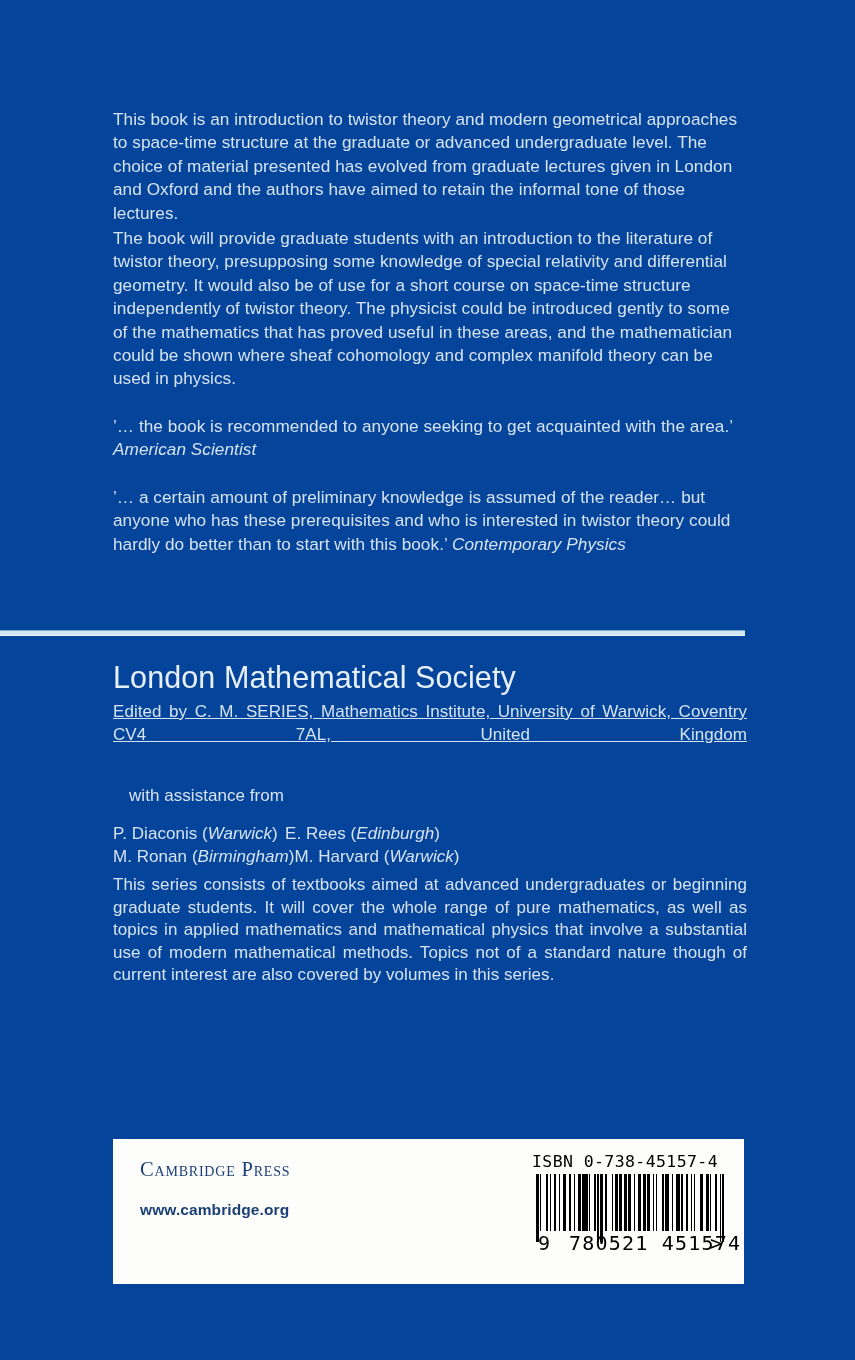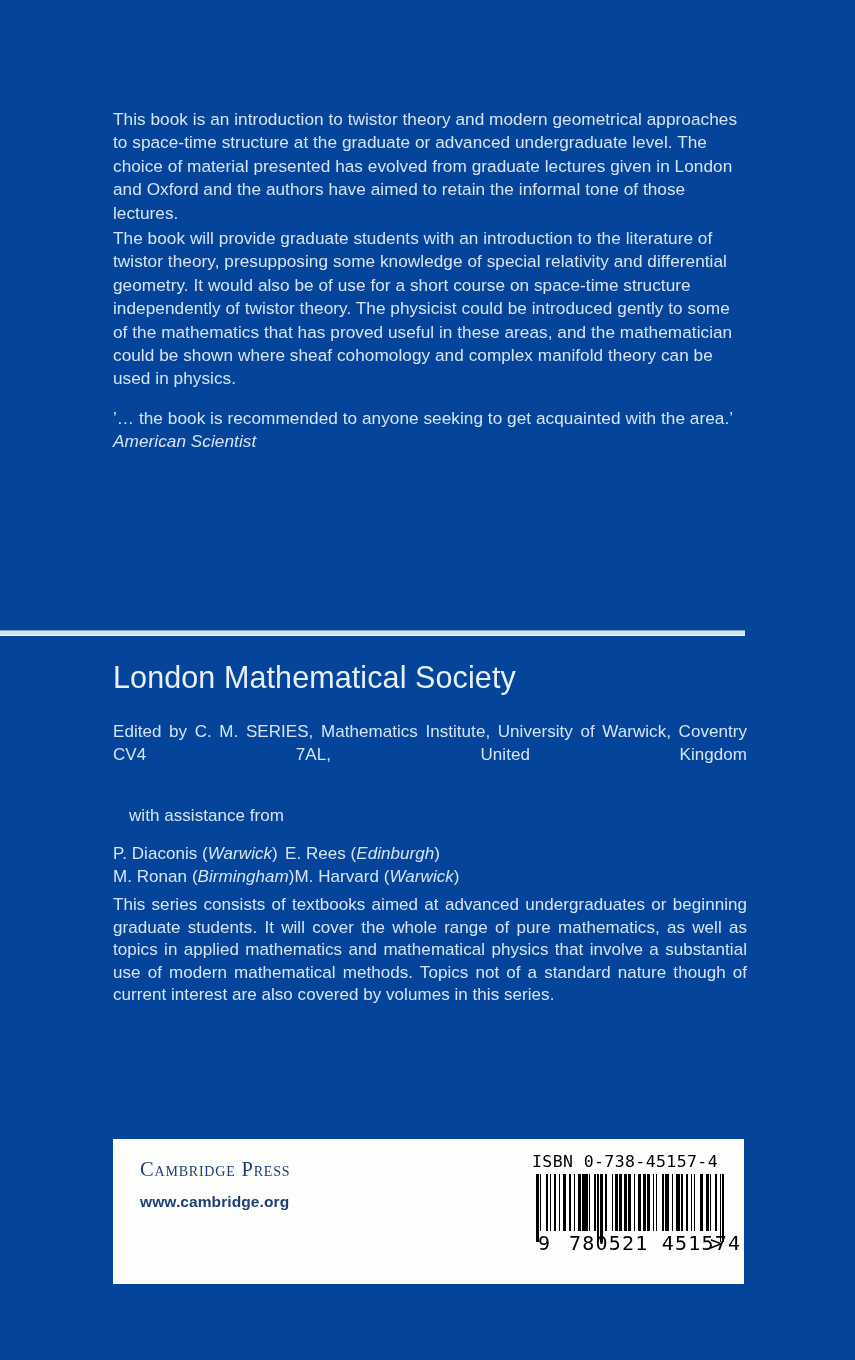--- a/index.html
+++ b/index.html
@@ -34,21 +34,21 @@
     letter-spacing: 0.05px;
   }
   .para + .para { margin-top: 2px; }
   .quote {
     color: #d6e3f2;
     font-size: 17.2px;
     line-height: 23.4px;
     margin: 0;
     letter-spacing: 0.05px;
   }
-  .quote-gap-1 { margin-top: 16px; }
+  .quote-gap-1 { margin-top: 24px; }
   .quote-gap-2 { margin-top: 24px; }
   .src { font-style: italic; }
 
   
   .rule {
     position: absolute;
     left: 0;
     top: 630px;
     width: 745px;
     height: 6px;
@@ -80,21 +80,21 @@
     margin: 0;
     text-align: justify;
     text-justify: inter-word;
     letter-spacing: 0.05px;
   }
   .editor-line.justified::after {
     content: "";
     display: inline-block;
     width: 100%;
   }
-  .editor-block { margin-top: 22px; }
+  .editor-block { margin-top: 2px; text-decoration: underline; }
   .assist-line {
     color: #d6e3f2;
     font-size: 17px;
     line-height: 22.5px;
     margin: 16px;
     letter-spacing: 0.05px;
   }
   .assist-names {
     color: #d6e3f2;
     font-size: 17px;
@@ -146,21 +146,21 @@
     white-space: nowrap;
     font-variant: small-caps;
     margin-top: 1px;
   }
   .logo-url {
     font-family: "Liberation Sans", "DejaVu Sans", sans-serif;
     color: #1c3f77;
     font-size: 15.5px;
     font-weight: bold;
     line-height: 19px;
-    margin-top: 11px;
+    margin-top: 19px;
     letter-spacing: 0.1px;
   }
 
   
   .barcode-box {
     position: absolute;
     right: 6px;
     top: 13px;
     width: 226px;
   }
@@ -204,20 +204,21 @@
 <body>
 
 <div id="cover">
 
   <div class="blurb-area">
     <p class="para">This book is an introduction to twistor theory and modern geometrical approaches to space-time structure at the graduate or advanced undergraduate level. The choice of material presented has evolved from graduate lectures given in London and Oxford and the authors have aimed to retain the informal tone of those lectures.</p>
     <p class="para">The book will provide graduate students with an introduction to the literature of twistor theory, presupposing some knowledge of special relativity and differential geometry. It would also be of use for a short course on space-time structure independently of twistor theory. The physicist could be introduced gently to some of the mathematics that has proved useful in these areas, and the mathematician could be shown where sheaf cohomology and complex manifold theory can be used in physics.</p>
 
     <p class="quote quote-gap-1"><span>’… the book is recommended to anyone seeking to get acquainted with the area.’</span> <span class="src">American Scientist</span></p>
 
+    <p class="quote quote-gap-2"><span>’… a certain amount of preliminary knowledge is assumed of the reader… but anyone who has these prerequisites and who is interested in twistor theory could hardly do better than to start with this book.’</span> <span class="src">Contemporary Physics</span></p>
   </div>
 
   <div class="rule"></div>
 
   <div class="series-area">
     <div class="series-title">London Mathematical Society</div>
 
     <p class="editor-line editor-block justified">Edited by C. M. SERIES, Mathematics Institute, University of Warwick, Coventry CV4 7AL, United Kingdom</p>
 
     <p class="assist-line">with assistance from</p>

